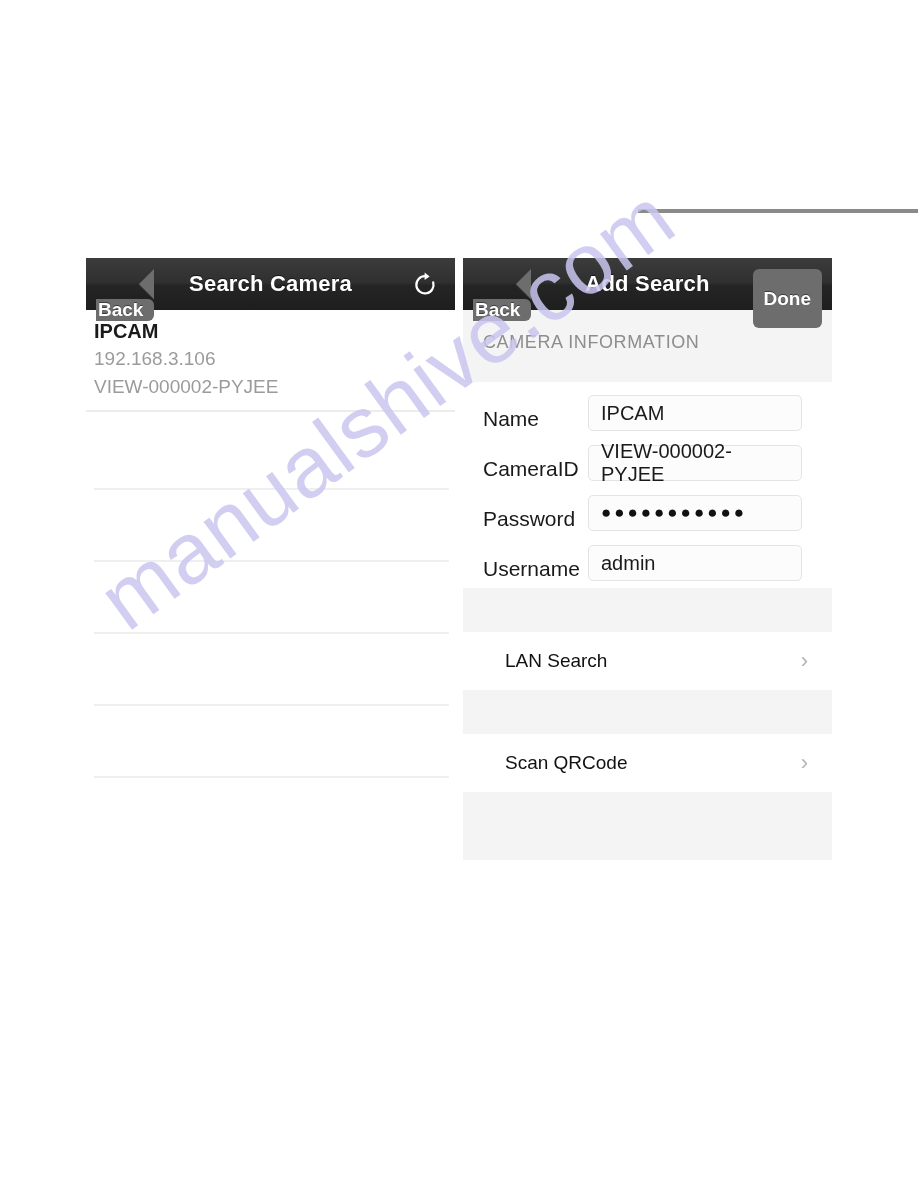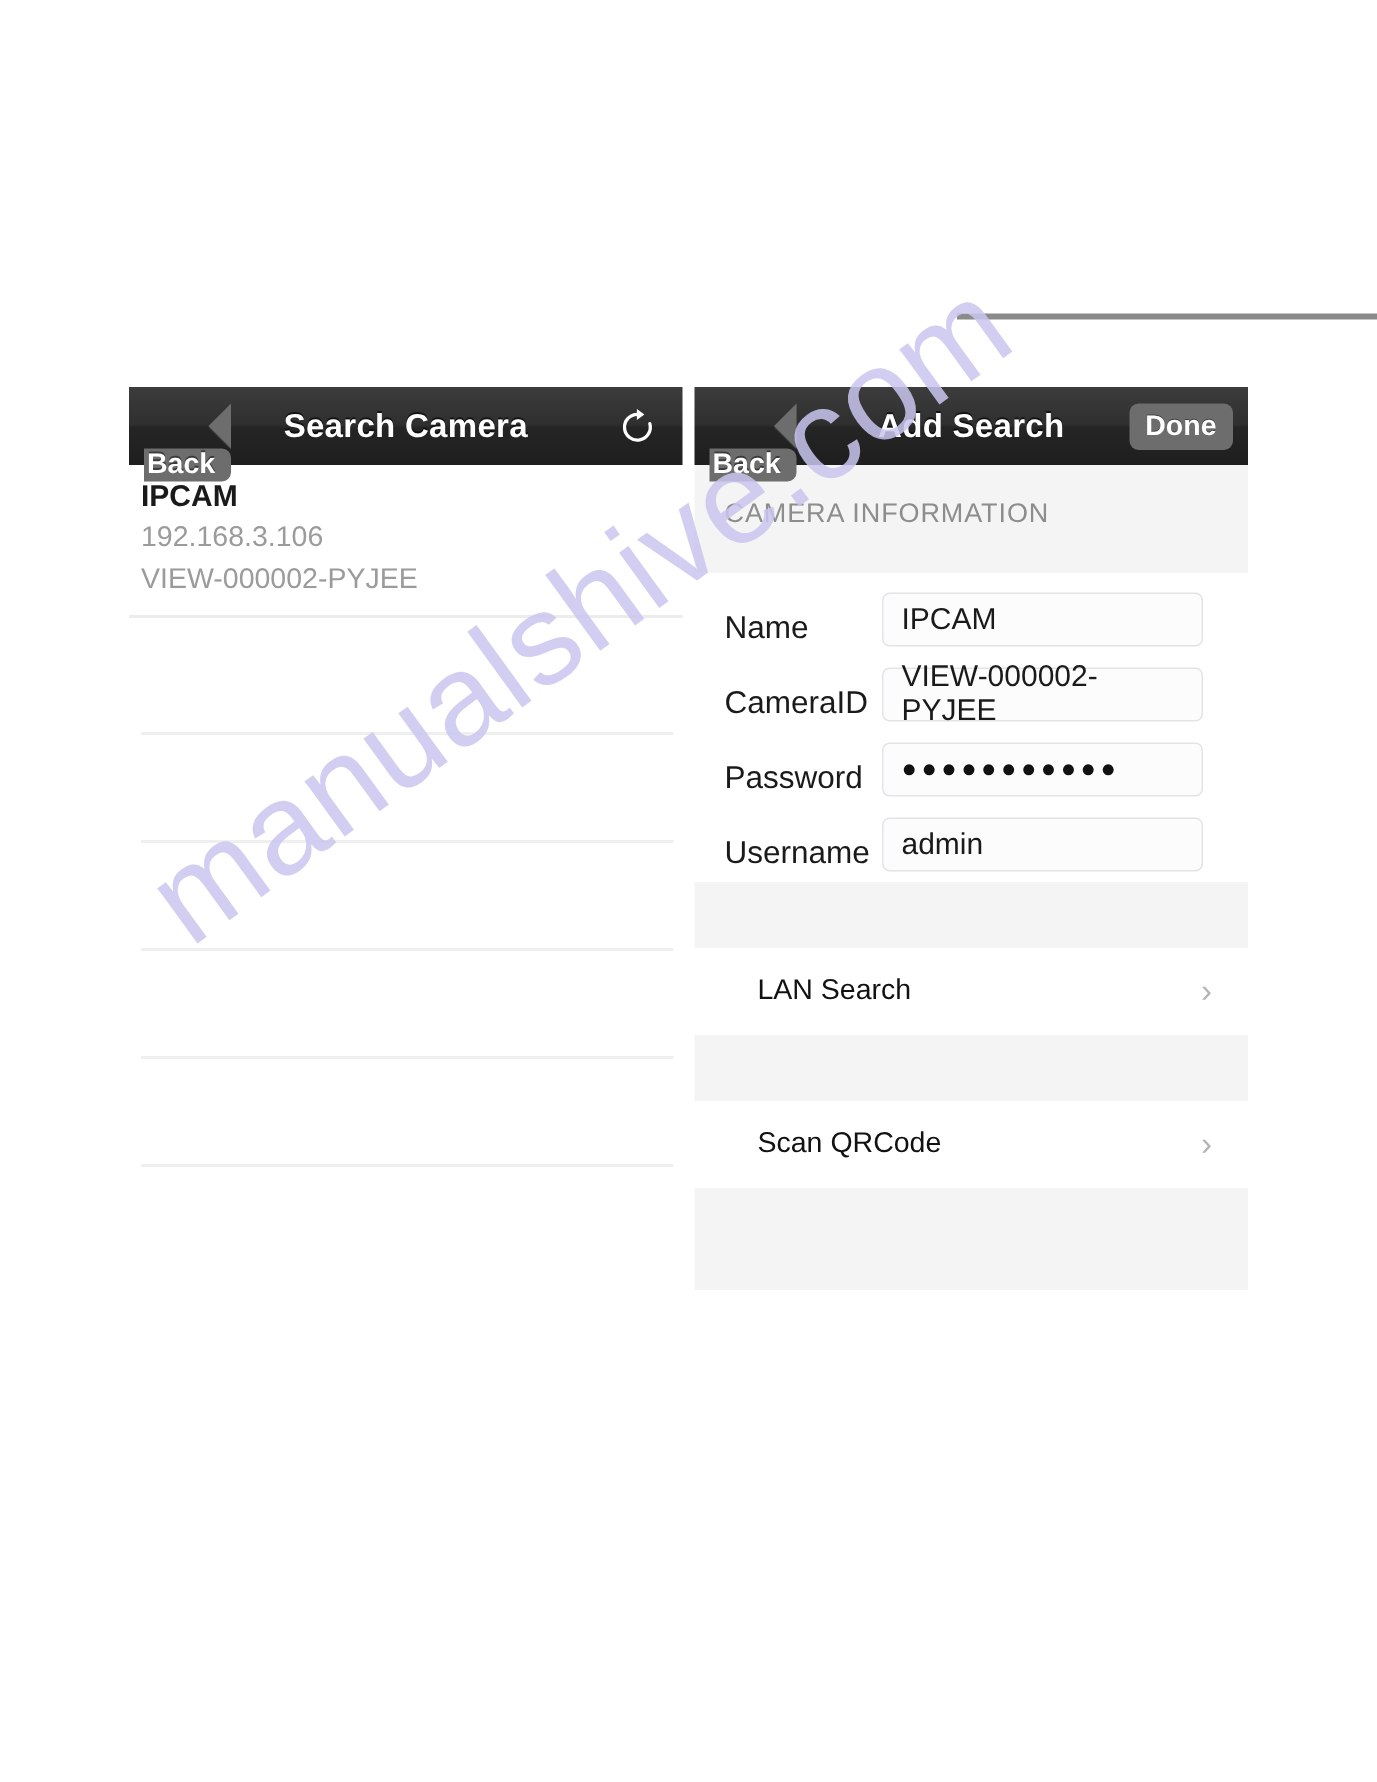--- a/index.html
+++ b/index.html
@@ -96,21 +96,21 @@
     font-size: 19px;
     font-weight: bold;
     text-shadow: 0 -1px 0 rgba(0,0,0,.45);
   }
 
   .btn-done {
     position: absolute;
     right: 10px;
     top: 11px;
     height: 31px;
-    padding: 0 11px;
+    padding: 14px 11px;
     display: flex;
     align-items: center;
     background: #6d6d6d;
     border-radius: 6px;
     color: #ffffff;
     font-size: 19px;
     font-weight: bold;
     text-shadow: 0 -1px 0 rgba(0,0,0,.45);
   }
 

